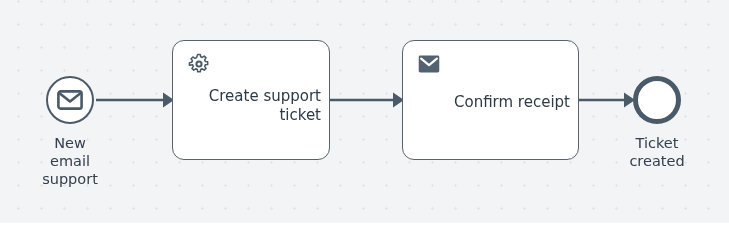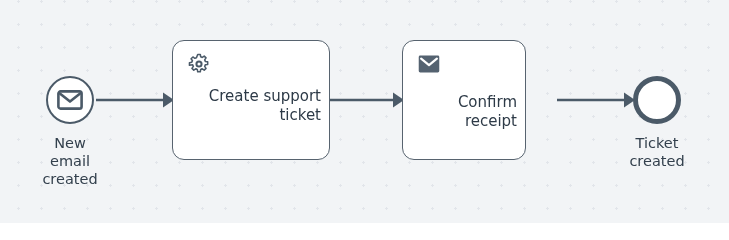--- a/index.html
+++ b/index.html
@@ -82,21 +82,21 @@
   .task {
     position: absolute;
     box-sizing: border-box;
     top: 40px;
     height: 120px;
     background: #ffffff;
     border: 1.6px solid #57636f;
     border-radius: 12px;
   }
   .task.task-1 { left: 172px; width: 158px; }
-  .task.task-2 { left: 402px; width: 124px; }
+  .task.task-2 { left: 402px; width: 177px; }
 
   .task-icon {
     position: absolute;
     left: 15px;
     top: 12px;
     width: 22px;
     height: 22px;
   }
 
   .task-label {
@@ -140,21 +140,21 @@
   </svg>
 
   <div class="event start">
     <svg width="26" height="20" viewBox="0 0 26 20" xmlns="http://www.w3.org/2000/svg">
       <rect x="1.4" y="1.4" width="23.2" height="17.2" rx="2.2" fill="none" stroke="#4b5a68" stroke-width="2.6"></rect>
       <polyline points="3.2,3.8 13,11.6 22.8,3.8" fill="none" stroke="#4b5a68" stroke-width="2.6" stroke-linecap="round" stroke-linejoin="round"></polyline>
     </svg>
   </div>
   <div class="event-label start-label">New
 email
-created</div>
+support</div>
 
   <div class="task task-1">
     <svg class="task-icon" viewBox="0 0 24 24" xmlns="http://www.w3.org/2000/svg">
       <path d="M12 8.1a3.9 3.9 0 1 0 0 7.8 3.9 3.9 0 0 0 0-7.8zm0 2.2a1.7 1.7 0 1 1 0 3.4 1.7 1.7 0 0 1 0-3.4z" fill="#4b5a68"></path>
       <path d="M10.6 1.6h2.8l.45 2.55a8.4 8.4 0 0 1 1.72.72l2.12-1.49 1.98 1.98-1.49 2.12c.3.54.55 1.12.72 1.72l2.55.45v2.8l-2.55.45a8.4 8.4 0 0 1-.72 1.72l1.49 2.12-1.98 1.98-2.12-1.49a8.4 8.4 0 0 1-1.72.72l-.45 2.55h-2.8l-.45-2.55a8.4 8.4 0 0 1-1.72-.72l-2.12 1.49-1.98-1.98 1.49-2.12a8.4 8.4 0 0 1-.72-1.72L1.6 13.4v-2.8l2.55-.45c.17-.6.42-1.18.72-1.72L3.38 6.31 5.36 4.33l2.12 1.49c.54-.3 1.12-.55 1.72-.72z" fill="none" stroke="#4b5a68" stroke-width="1.7" stroke-linejoin="round"></path>
     </svg>
     <div class="task-label">Create support
 ticket</div>
   </div>
 

